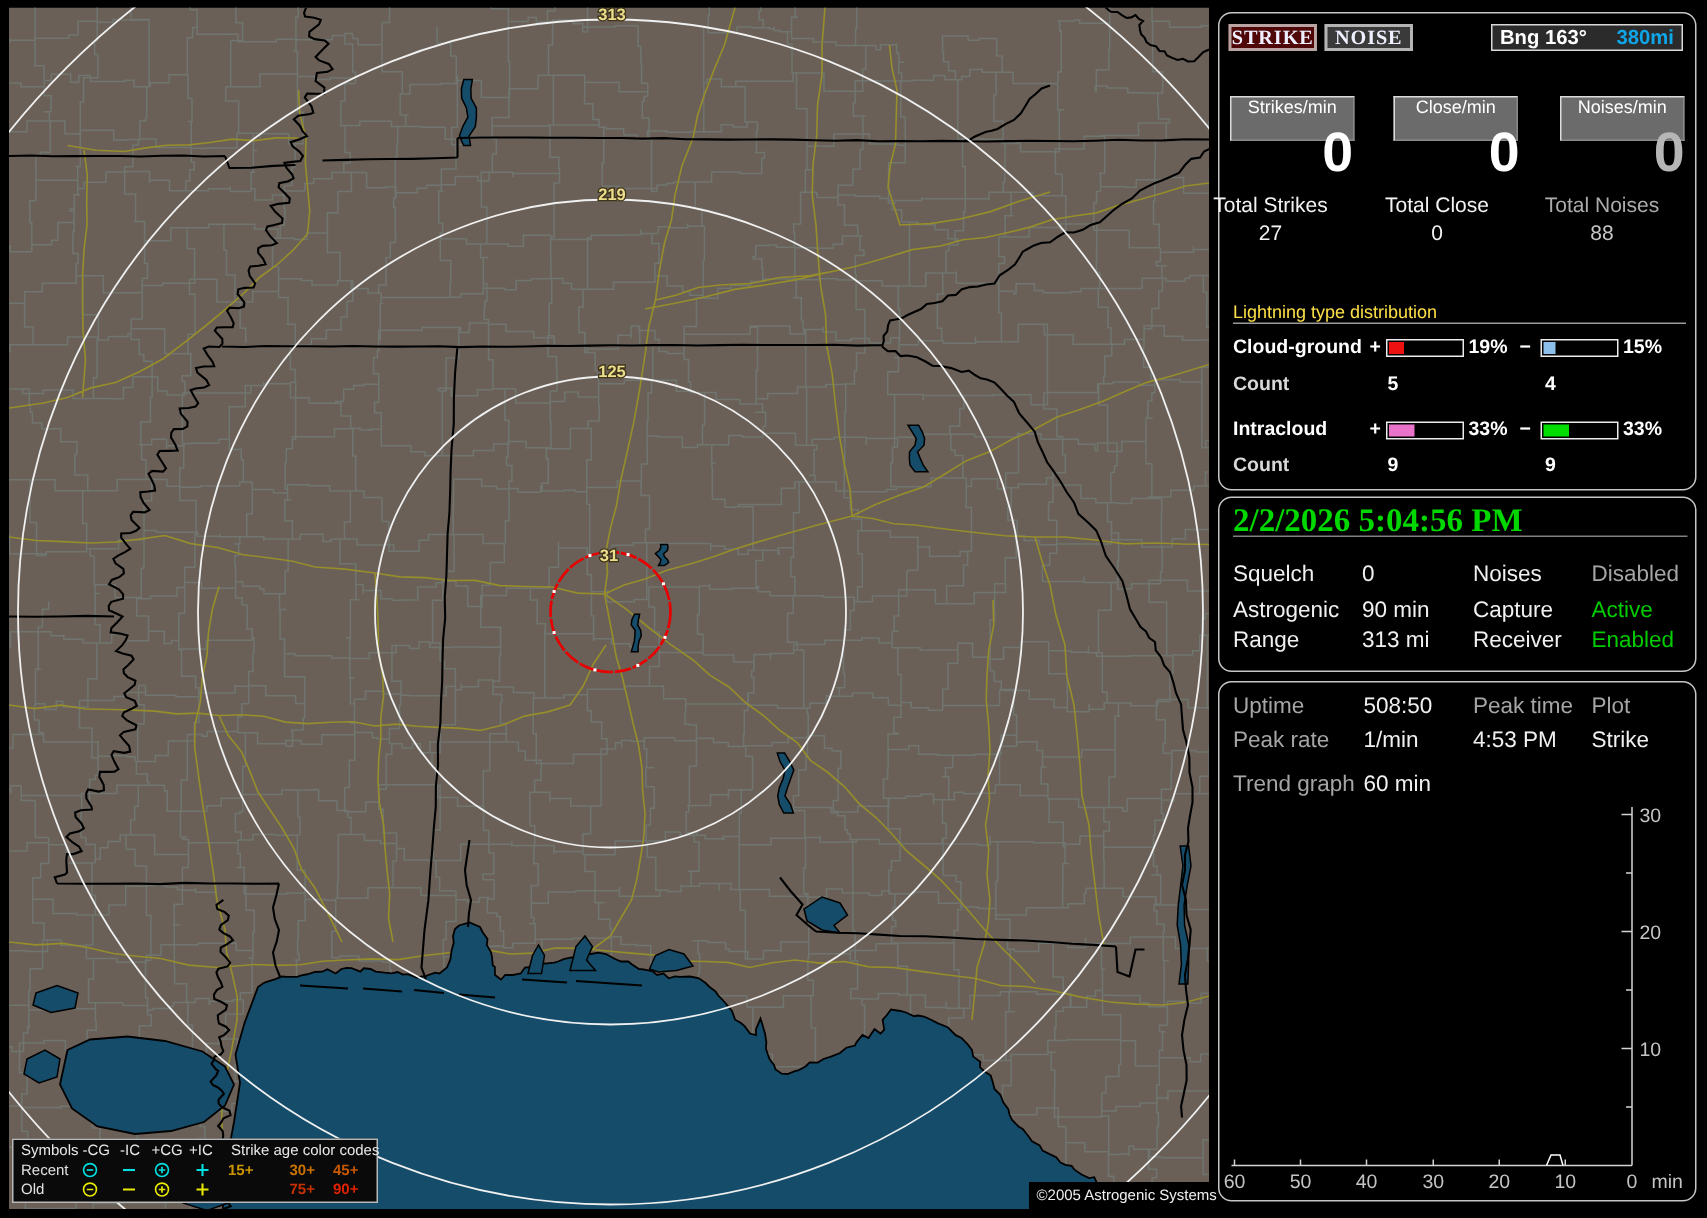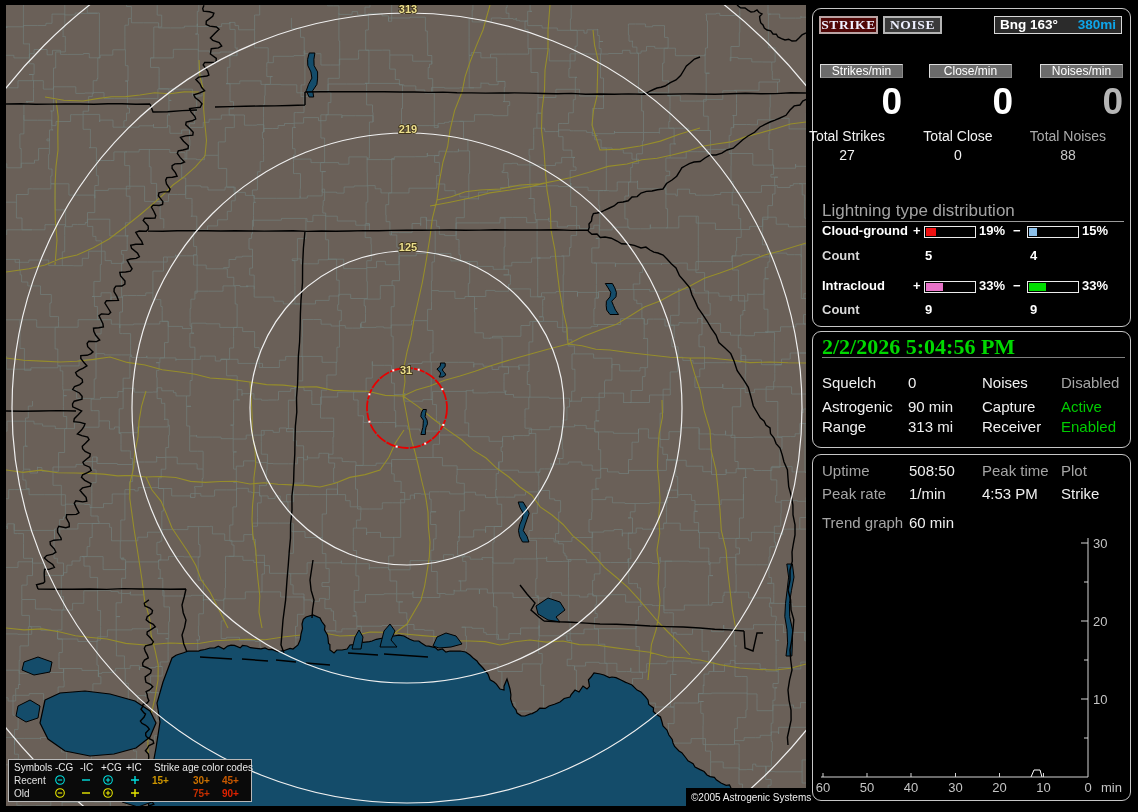--- a/index.html
+++ b/index.html
@@ -2,21 +2,21 @@
 <html><head><meta charset="utf-8"><title>NexStorm</title>
 <style>
 *{margin:0;padding:0;box-sizing:border-box}
 html,body{width:1138px;height:812px;background:#000;overflow:hidden;
   font-family:"Liberation Sans",sans-serif}
 .a{position:absolute}
 .panel{position:absolute;left:812px;width:319px;background:#000;
   border:1px solid #c6c6c6;border-radius:9px}
 .serif{font-family:"Liberation Serif",serif}
 .b{font-weight:bold}
-.chip{position:absolute;height:14px;width:83px;background:#6b6b6b;color:#fff;
+.chip{position:absolute;height:30px;width:83px;background:#6b6b6b;color:#fff;
   font-size:12px;line-height:13px;text-align:center;
   border:1px solid;border-color:#dcdcdc #8a8a8a #8a8a8a #dcdcdc}
 .zero{position:absolute;font-size:37px;font-weight:bold;color:#fff;line-height:30px;text-align:right;width:60px}
 .tot{position:absolute;font-size:14px;color:#f2f2f2;text-align:center;width:110px}
 .bar{position:absolute;width:52px;height:12px;border:1px solid #ececec;background:#000}
 .bar>div{position:absolute;left:1px;top:1px;height:8px}
 .t13{font-size:13px;color:#fff}
 .t15{font-size:15px;color:#f0f0f0}
 .gy{color:#a5a5a5}
 .gn{color:#00cc00}
@@ -124,21 +124,21 @@
 <div class="chip" style="left:1040px;top:64px">Noises/min</div>
 <div class="zero" style="left:842px;top:87px">0</div>
 <div class="zero" style="left:953px;top:87px">0</div>
 <div class="zero" style="left:1063px;top:87px;color:#b6b6b6">0</div>
 <div class="tot" style="left:792px;top:128px">Total Strikes</div>
 <div class="tot" style="left:903px;top:128px">Total Close</div>
 <div class="tot" style="left:1013px;top:128px;color:#ababab">Total Noises</div>
 <div class="tot" style="left:792px;top:147px">27</div>
 <div class="tot" style="left:903px;top:147px">0</div>
 <div class="tot" style="left:1013px;top:147px;color:#c6c6c6">88</div>
-<div class="a" style="left:822px;top:201px;width:302px;font-size:17px;color:#a3a3a3;border-bottom:1px solid #9a9a9a;padding-bottom:0">Lightning type distribution</div>
+<div class="a" style="left:822px;top:201px;width:302px;font-size:12px;color:#fde047;border-bottom:1px solid #9a9a9a;padding-bottom:0">Lightning type distribution</div>
 <div class="a b t13" style="left:822px;top:223px">Cloud-ground</div>
 <div class="a b t13" style="left:913px;top:223px">+</div>
 <div class="bar" style="left:924px;top:226px">
     <div style="width:10px;background:#ee1111"></div>
   </div>
 <div class="a b t13" style="left:979px;top:223px">19%</div>
 <div class="a b t13" style="left:1013px;top:223px">−</div>
 <div class="bar" style="left:1027px;top:226px">
     <div style="width:8px;background:#8cc0ea"></div>
   </div>

